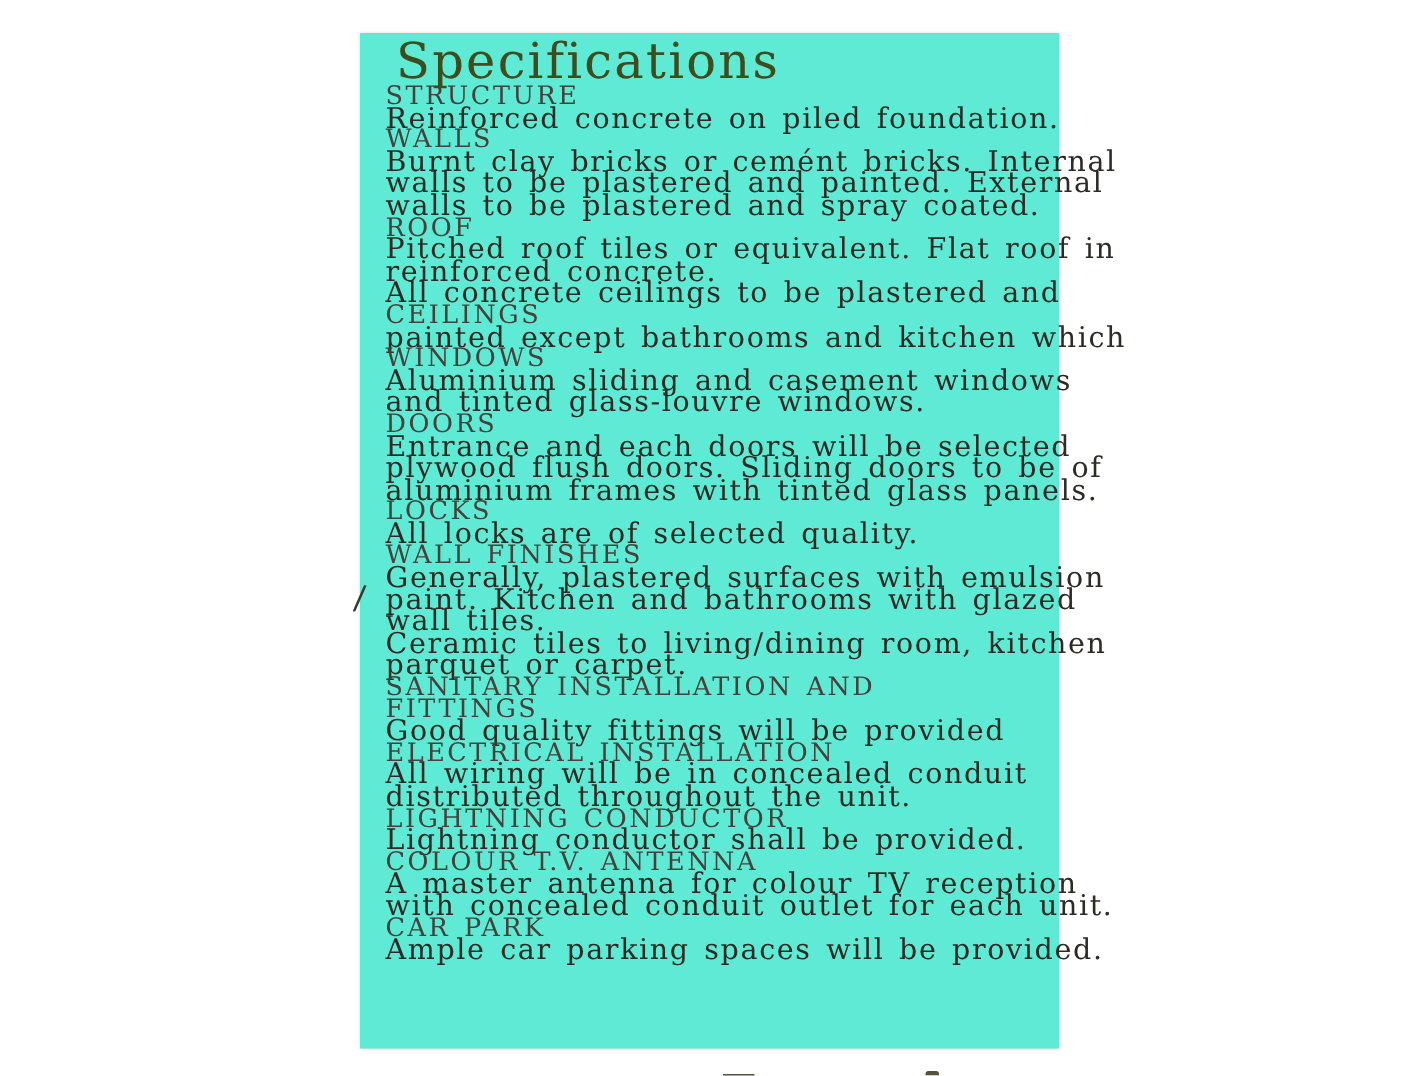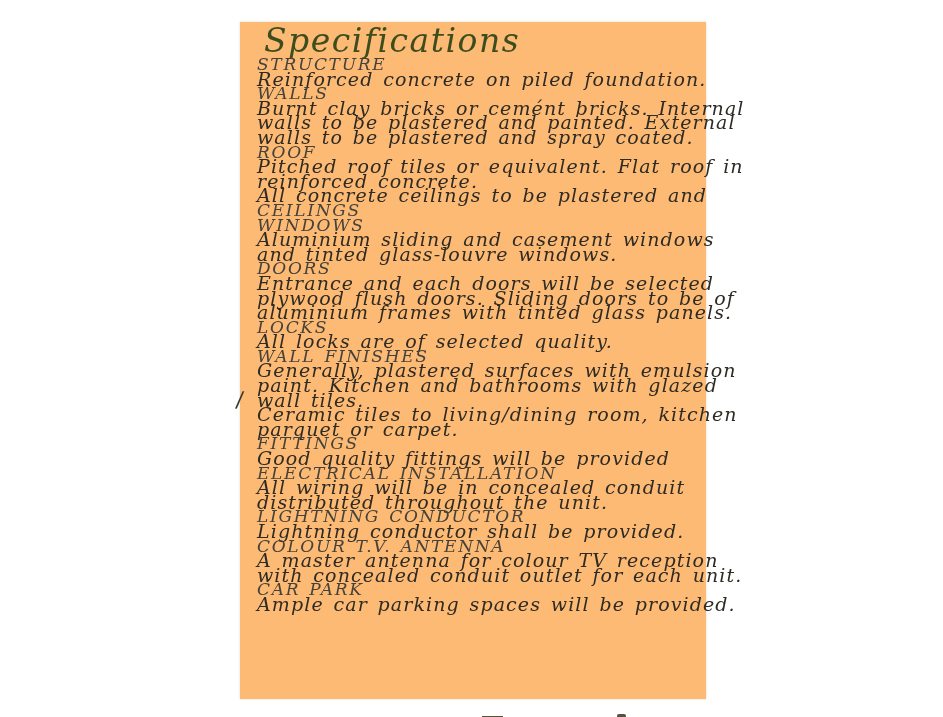--- a/index.html
+++ b/index.html
@@ -73,50 +73,52 @@
     background: #57523f;
   }
   .frag-a { left: 242px; top: 694px; width: 21px; height: 3px; }
   .frag-b { left: 377px; top: 692px; width: 9px;  height: 3px; border-radius: 2px 2px 0 0; }
 </style>
 </head>
 <body style="background: rgb(255, 255, 255);">
 
 <div class="stage">
 
-  <div class="panel" style="background: #fdba74; font-style: italic;">
+  <div class="panel" style="background: #5eead4;">
     <div class="text-col">
       <div class="page-title" style="color: rgb(62, 77, 30);">Specifications</div>
       <div>
           <div class="line heading-line">STRUCTURE</div>
           <div class="line body-line">Reinforced concrete on piled foundation.</div>
           <div class="line heading-line">WALLS</div>
           <div class="line body-line">Burnt clay bricks or cemént bricks. Internal</div>
           <div class="line body-line">walls to be plastered and painted. External</div>
           <div class="line body-line">walls to be plastered and spray coated.</div>
           <div class="line heading-line">ROOF</div>
           <div class="line body-line">Pitched roof tiles or equivalent. Flat roof in</div>
           <div class="line body-line">reinforced concrete.</div>
           <div class="line body-line">All concrete ceilings to be plastered and</div>
           <div class="line heading-line">CEILINGS</div>
+          <div class="line body-line">painted except bathrooms and kitchen which</div>
           <div class="line heading-line">WINDOWS</div>
           <div class="line body-line">Aluminium sliding and casement windows</div>
           <div class="line body-line">and tinted glass-louvre windows.</div>
           <div class="line heading-line">DOORS</div>
           <div class="line body-line">Entrance and each doors will be selected</div>
           <div class="line body-line">plywood flush doors. Sliding doors to be of</div>
           <div class="line body-line">aluminium frames with tinted glass panels.</div>
           <div class="line heading-line">LOCKS</div>
           <div class="line body-line">All locks are of selected quality.</div>
           <div class="line heading-line">WALL FINISHES</div>
           <div class="line body-line">Generally, plastered surfaces with emulsion</div>
           <div class="line body-line">paint. Kitchen and bathrooms with glazed</div>
           <div class="line body-line">wall tiles.</div>
           <div class="line body-line">Ceramic tiles to living/dining room, kitchen</div>
           <div class="line body-line">parquet or carpet.</div>
+          <div class="line heading-line">SANITARY INSTALLATION AND</div>
           <div class="line heading-line">FITTINGS</div>
           <div class="line body-line">Good quality fittings will be provided</div>
           <div class="line heading-line">ELECTRICAL INSTALLATION</div>
           <div class="line body-line">All wiring will be in concealed conduit</div>
           <div class="line body-line">distributed throughout the unit.</div>
           <div class="line heading-line">LIGHTNING CONDUCTOR</div>
           <div class="line body-line">Lightning conductor shall be provided.</div>
           <div class="line heading-line">COLOUR T.V. ANTENNA</div>
           <div class="line body-line">A master antenna for colour TV reception</div>
           <div class="line body-line">with concealed conduit outlet for each unit.</div>

